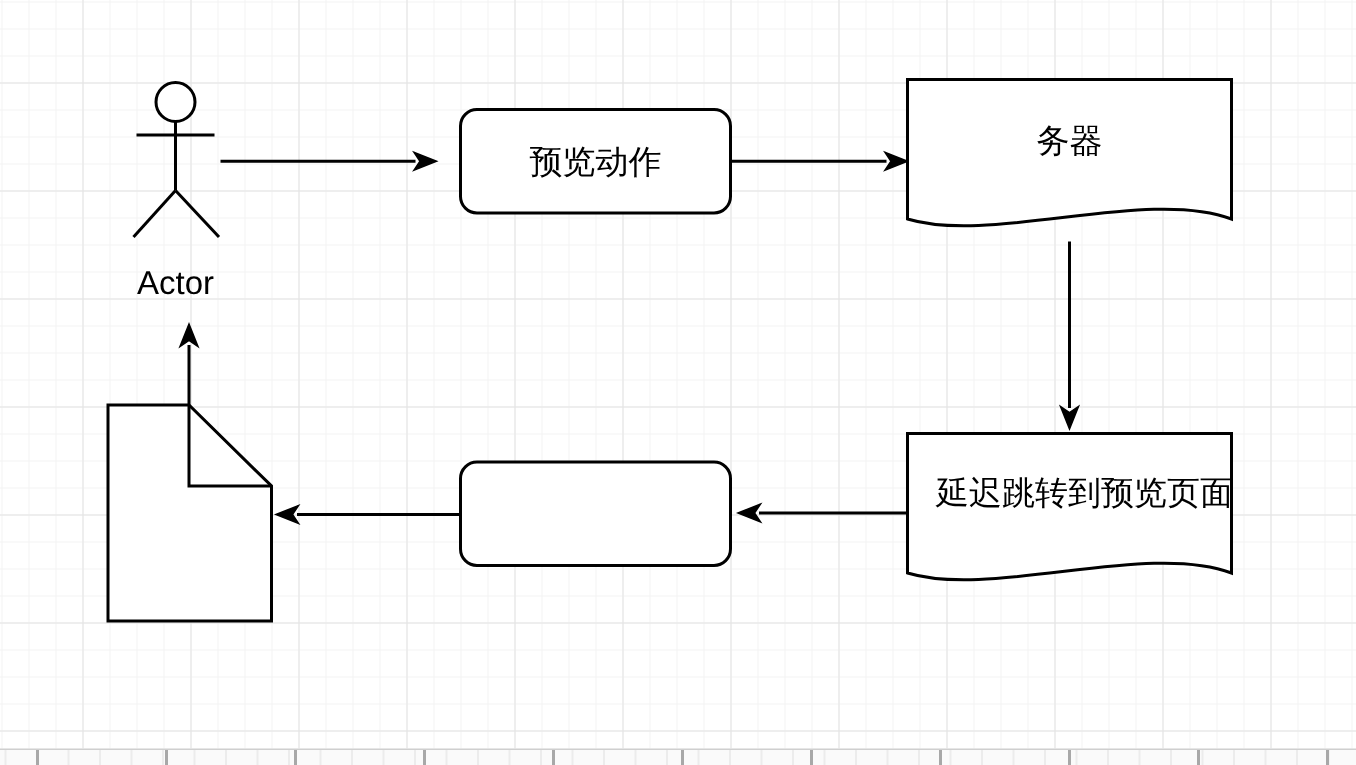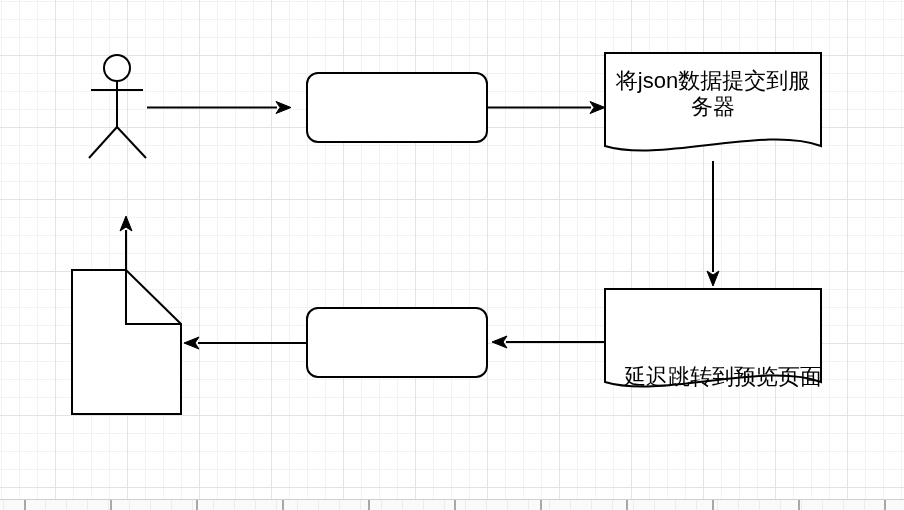--- a/index.html
+++ b/index.html
@@ -107,25 +107,26 @@
       <path class="shape-stroke" d="M72,270 L126,270 L181,324 L181,414 L72,414 Z"></path>
       <path class="edge-line" d="M126,270 L126,324 L181,324" fill="none"></path>
     </g>
 
     <g>
       <line class="edge-line" x1="126" y1="270" x2="126" y2="230"></line>
       <polygon class="edge-head" points="126,216 120,231 126,227 132,231"></polygon>
     </g>
   </svg>
 
+  <div class="label" style="left:77px;top:176px;width:80px;height:26px;">Actor</div>
 
+  <div class="label" style="left:307px;top:73px;width:180px;height:69px;">预览动作</div>
 
   <div class="label" style="left:605px;top:51px;width:216px;height:86px;">
     <div class="lines">
-      <span>将json数据提交到服</span>
       <span>务器</span>
     </div>
   </div>
 
-  <div class="label" style="left:605px;top:289px;width:236px;height:80px;margin-top:48px;">延迟跳转到预览页面</div>
+  <div class="label" style="left:605px;top:289px;width:236px;height:80px;">延迟跳转到预览页面</div>
 
 
 </div>
 
 </body></html>

